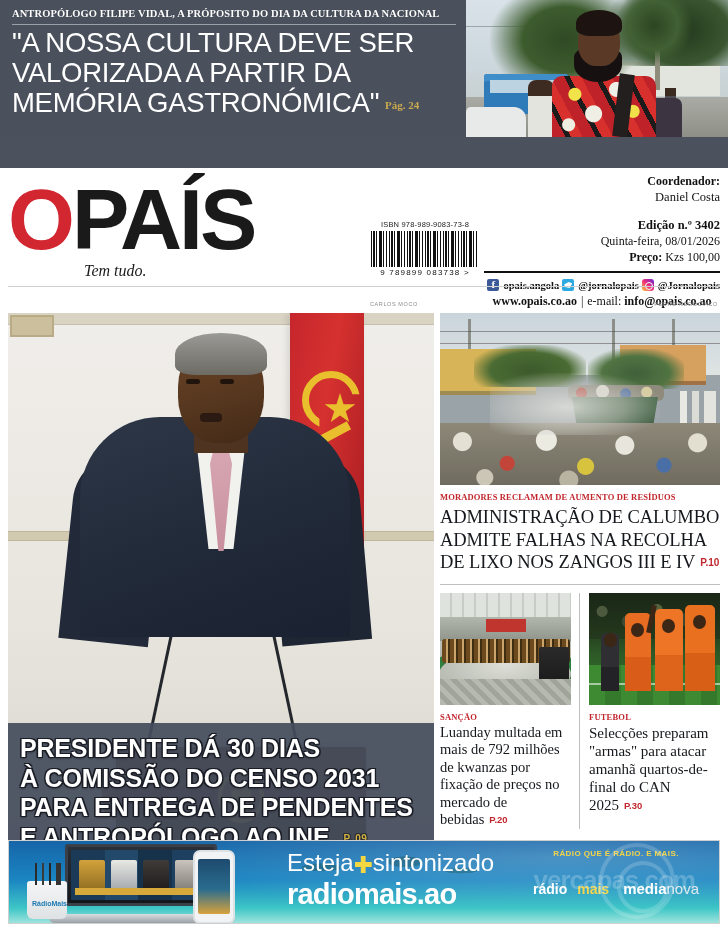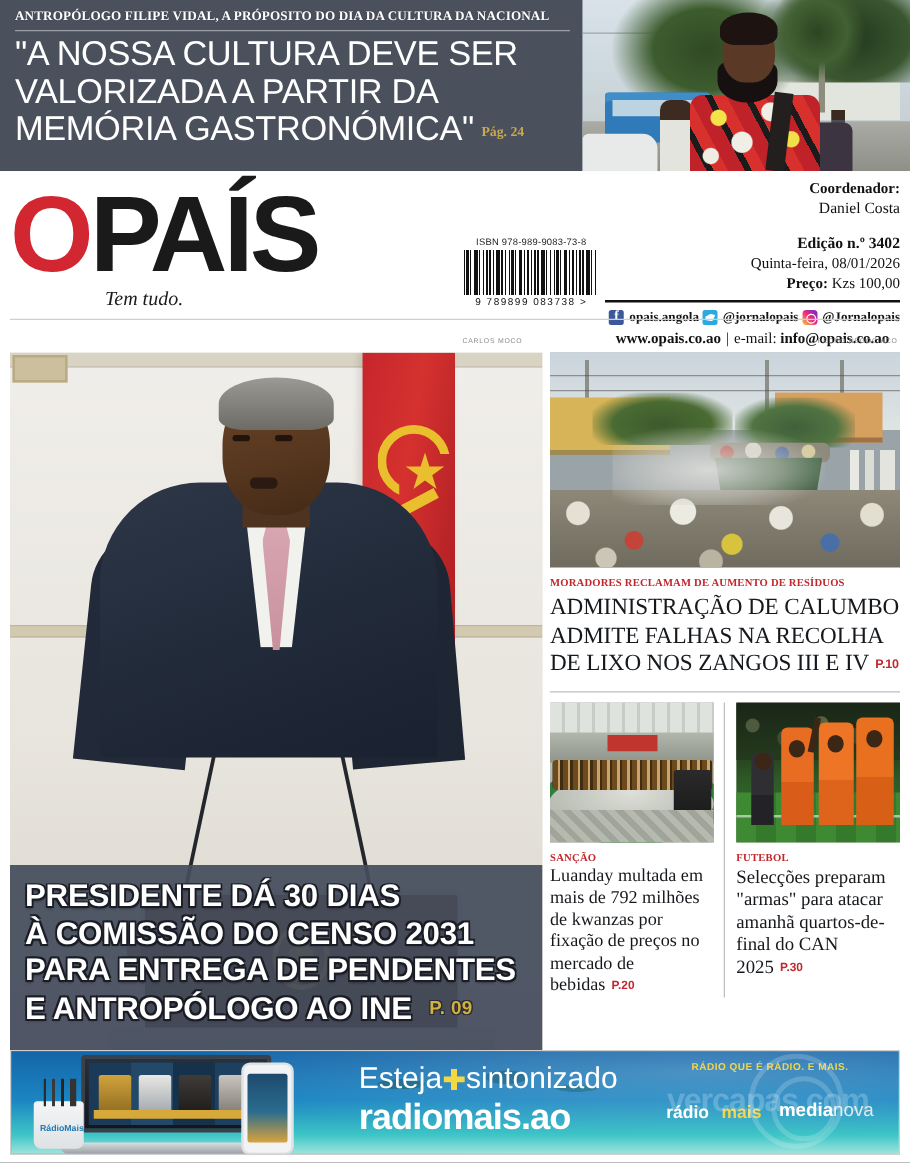--- a/index.html
+++ b/index.html
@@ -14,21 +14,21 @@
     background: #ffffff;
     position: relative;
     overflow: hidden;
     margin: 0 auto;
   }
 
   
   .teaser {
     position: relative;
     width: 728px;
-    height: 137px;
+    height: 168px;
     background: #4b525e;
     overflow: hidden;
   }
   .teaser-left {
     position: absolute;
     left: 0; top: 0;
     width: 466px; height: 137px;
     background: #4a515d;
     padding: 7px 10px 0 12px;
   }
@@ -471,21 +471,21 @@
     color: #ffffff;
     letter-spacing: -0.2px;
     text-shadow:
       -1.4px -1.4px 0 #1a1d25, 1.4px -1.4px 0 #1a1d25,
       -1.4px  1.4px 0 #1a1d25, 1.4px  1.4px 0 #1a1d25,
        0 2px 2px rgba(0,0,0,0.35);
   }
   .lead-page {
     font-family: "Liberation Sans", sans-serif;
     font-weight: bold;
-    font-size: 15px;
+    font-size: 10px;
     color: #d0b040;
     margin-left: 14px;
     vertical-align: 4px;
     letter-spacing: 0.3px;
     text-shadow: -1px -1px 0 #2a2d35, 1px -1px 0 #2a2d35, -1px 1px 0 #2a2d35, 1px 1px 0 #2a2d35;
   }
 
   
   .rt-photo {
     position: relative;

